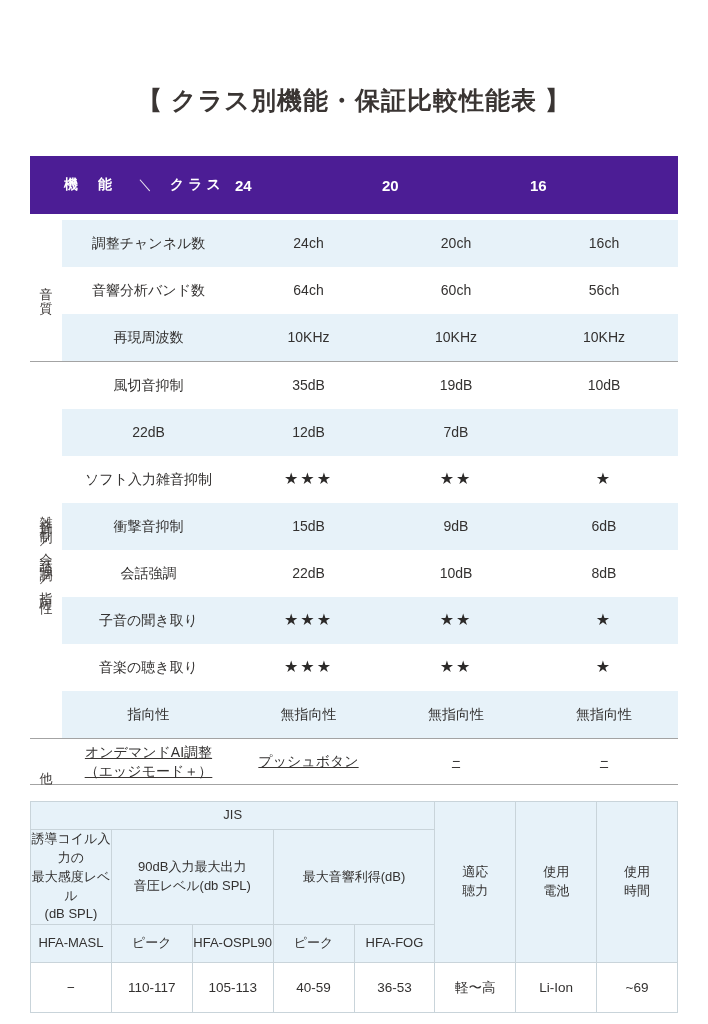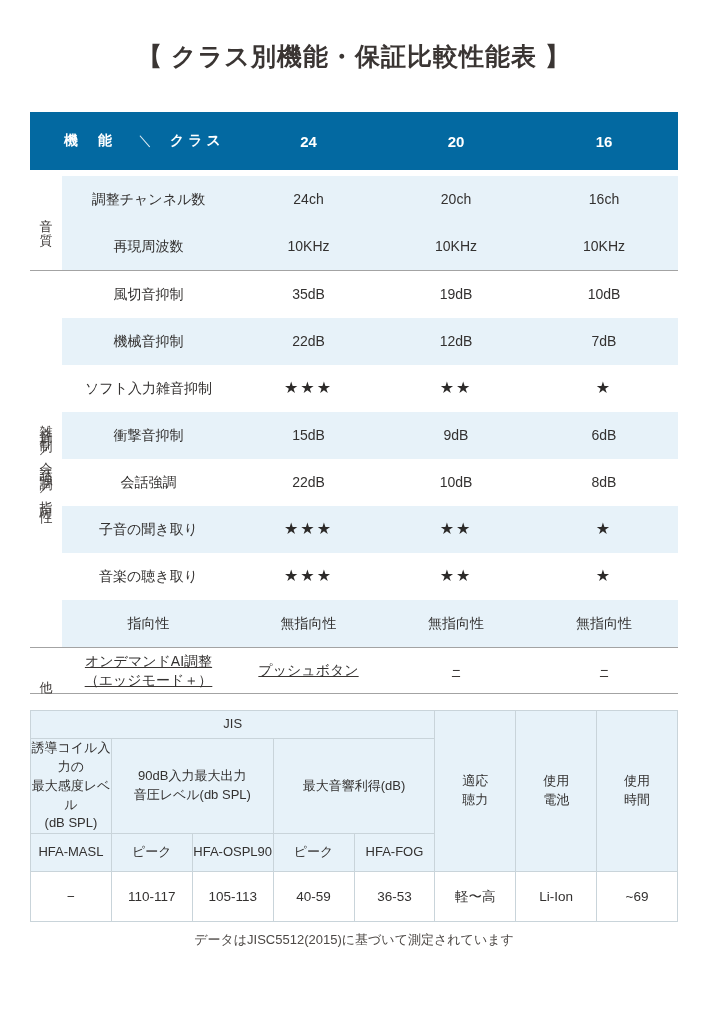--- a/index.html
+++ b/index.html
@@ -12,44 +12,45 @@
   }
   .page { width: 708px; height: 1024px; position: relative; }
 
   .main-title {
     text-align: center;
     font-size: 25px;
     font-weight: bold;
     letter-spacing: 1px;
     padding-top: 40px;
     color: #3a3533;
+    margin-top: 44px;
   }
 
   .tbl1 { width: 648px; margin: 14px auto 0 30px; }
 
   .tbl1-header {
     display: grid;
     grid-template-columns: 205px 147px 148px 148px;
     align-items: center;
     height: 58px;
-    background: #0369a1;
+    background: #4c1d95;
     color: #ffffff;
     font-weight: bold;
     margin-top: 39px;
   }
   .tbl1-header .head-left {
     padding-left: 34px;
     font-size: 14px;
     display: flex;
     align-items: center;
   }
   .head-left .sep { margin: 0 18px; font-weight: normal; opacity: 0.9; }
   .head-left .feat { letter-spacing: 8px; }
   .head-left .cls  { letter-spacing: 4px; }
-  .tbl1-header .head-num { text-align: center; font-size: 15px; }
+  .tbl1-header .head-num { font-size: 15px; }
 
   .tbl1-body { margin-top: 6px; }
 
   .group { display: flex; }
   .group + .group { border-top: 1.5px solid #a3a3a3; }
   .group:last-child { border-bottom: 1.5px solid #a3a3a3; text-decoration: underline; }
 
   .group-label {
     width: 32px;
     display: flex;
@@ -145,39 +146,44 @@
     <div class="tbl1-body">
         <div class="group group-0">
           <div class="group-label">音質</div>
           <div class="group-rows">
             <div class="row shaded">
               <div class="cell">調整チャンネル数</div>
               <div class="cell">24ch</div>
               <div class="cell">20ch</div>
               <div class="cell">16ch</div>
             </div>
+            <div class="row">
+              <div class="cell">音響分析バンド数</div>
+              <div class="cell">64ch</div>
+              <div class="cell">60ch</div>
+              <div class="cell">56ch</div>
+            </div>
             <div class="row shaded">
               <div class="cell">再現周波数</div>
               <div class="cell">10KHz</div>
               <div class="cell">10KHz</div>
               <div class="cell">10KHz</div>
             </div>
           </div>
         </div>
         <div class="group group-1">
           <div class="group-label">雑音抑制／会話強調／指向性</div>
           <div class="group-rows">
             <div class="row">
               <div class="cell">風切音抑制</div>
               <div class="cell">35dB</div>
               <div class="cell">19dB</div>
               <div class="cell">10dB</div>
             </div>
             <div class="row shaded">
-              <div class="cell">機械音抑制</div>
               <div class="cell">22dB</div>
               <div class="cell">12dB</div>
               <div class="cell">7dB</div>
             </div>
             <div class="row">
               <div class="cell">ソフト入力雑音抑制</div>
               <div class="cell stars">★★★</div>
               <div class="cell stars">★★</div>
               <div class="cell stars">★</div>
             </div>

